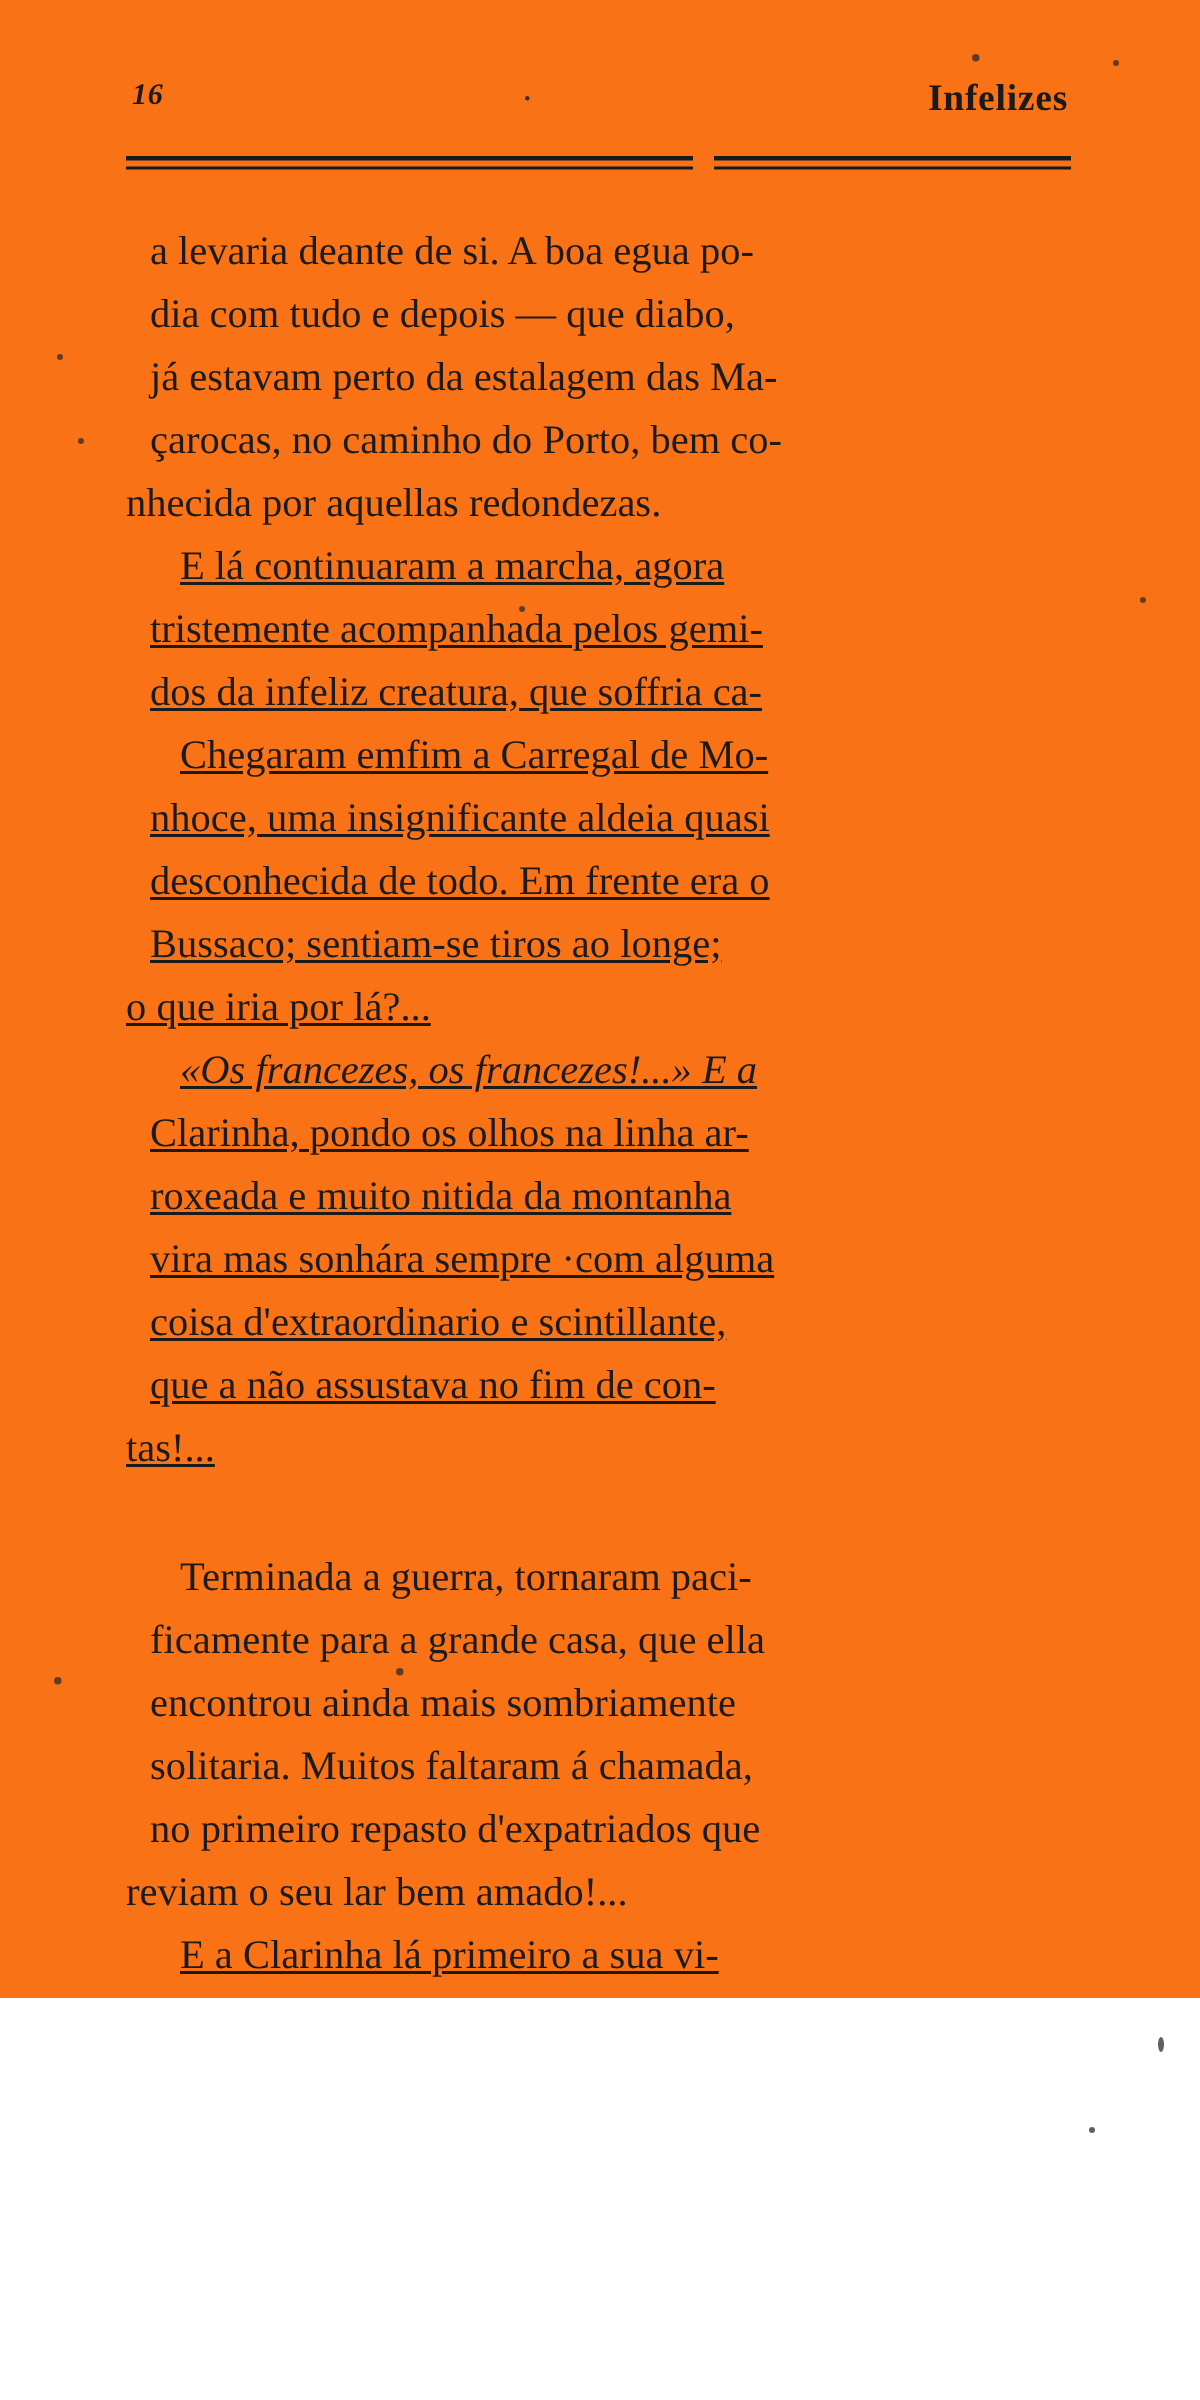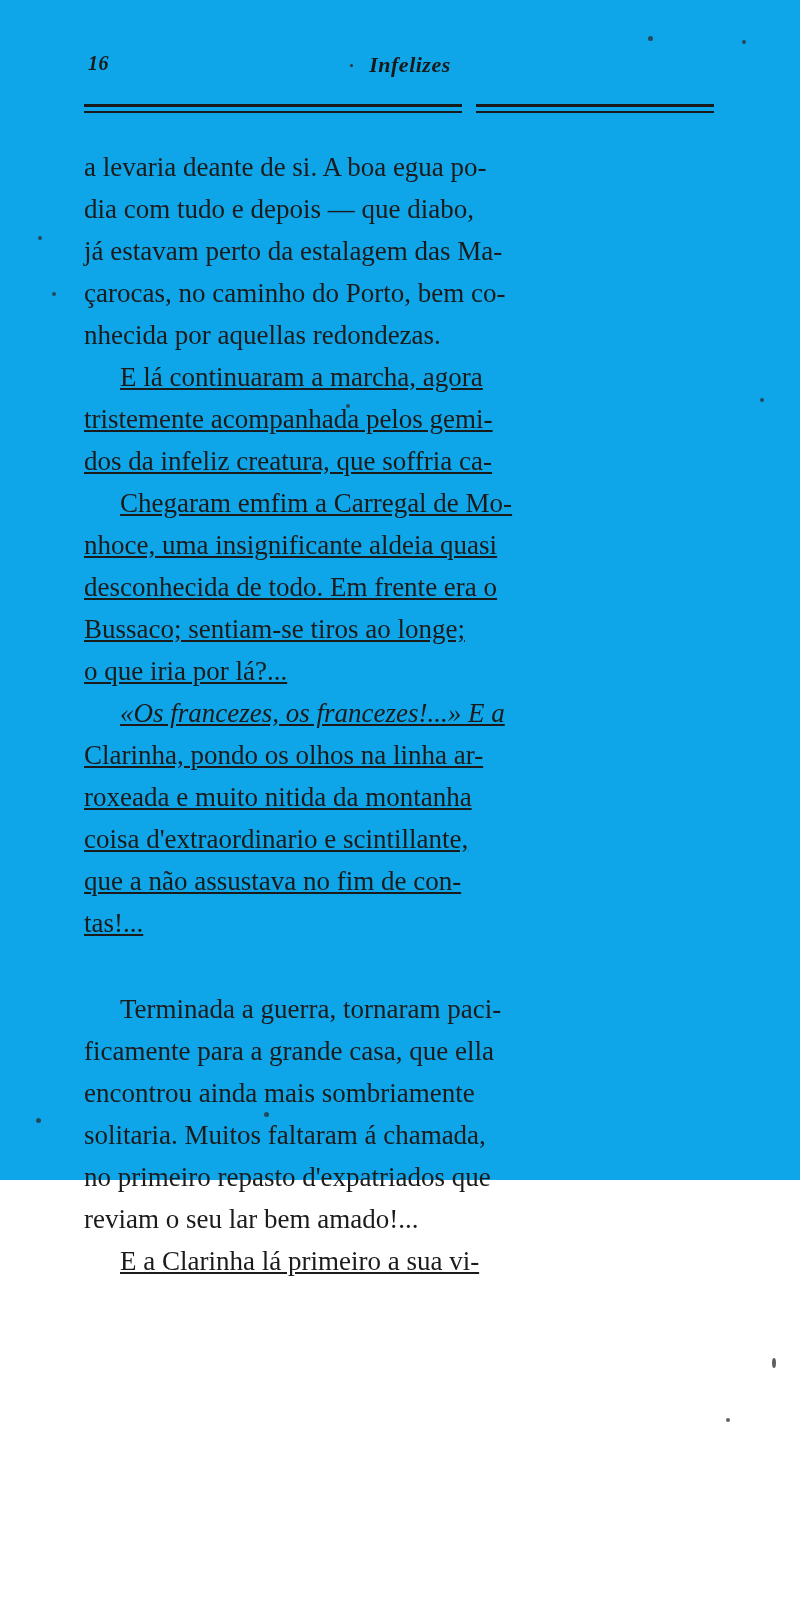--- a/index.html
+++ b/index.html
@@ -11,22 +11,22 @@
     width: 800px;
     height: 1600px;
     font-family: "Liberation Serif", serif;
     color: #1a1a1a;
     position: relative;
     overflow: hidden;
   }
   .page {
     position: relative;
     width: 800px;
-    height: 1180px;
-    background: #0ea5e9;
+    height: 1332px;
+    background: #f97316;
   }
 
   
   .header {
     position: absolute;
     top: 52px;
     left: 88px;
     width: 624px;
     height: 40px;
   }
@@ -38,25 +38,24 @@
     font-weight: bold;
     font-style: italic;
     font-size: 20px;
     letter-spacing: 0.5px;
   }
   .header-title {
     position: absolute;
     left: 0;
     right: 0;
     top: 0;
-    text-align: center;
+    text-align: right;
     font-family: "Liberation Serif", serif;
     font-weight: bold;
-    font-style: italic;
-    font-size: 22px;
+    font-size: 25px;
     letter-spacing: 0.5px;
     padding-left: 20px;
   }
   .header-dot {
     position: absolute;
     left: 262px;
     top: 12px;
     width: 3px;
     height: 3px;
     background: #333;
@@ -93,20 +92,21 @@
   }
   .para + .para { margin-top: 0; text-decoration: underline; }
   .line {
     white-space: nowrap;
     display: block;
     height: 42px;
   }
   .line.just {
     display: flex;
     justify-content: space-between;
+    margin-left: 16px;
   }
   .indent {
     display: inline-block;
     width: 36px;
   }
   .gap-para {
     height: 44px;
   }
   .ital {
     font-style: italic;
@@ -160,20 +160,21 @@
       <span class="line just">nhoce, uma insignificante aldeia quasi</span>
       <span class="line just">desconhecida de todo. Em frente era o</span>
       <span class="line just">Bussaco; sentiam-se  tiros  ao  longe;</span>
       <span class="line">o  que iria  por lá?...</span>
     </p>
 
     <p class="para">
       <span class="line"><span class="indent"></span><span class="ital">«Os francezes, os francezes!...» E a</span></span>
       <span class="line just">Clarinha, pondo os olhos na  linha ar-</span>
       <span class="line just">roxeada  e  muito  nitida  da  montanha</span>
+      <span class="line just">vira  mas sonhára sempre ·com alguma</span>
       <span class="line just">coisa  d'extraordinario  e   scintillante,</span>
       <span class="line just">que  a  não  assustava  no  fim  de  con-</span>
       <span class="line">tas!...</span>
     </p>
 
     <div class="gap-para"></div>
 
     <p class="para">
       <span class="line"><span class="indent"></span><span>Terminada a guerra, tornaram paci-</span></span>
       <span class="line just">ficamente para a grande casa, que ella</span>

